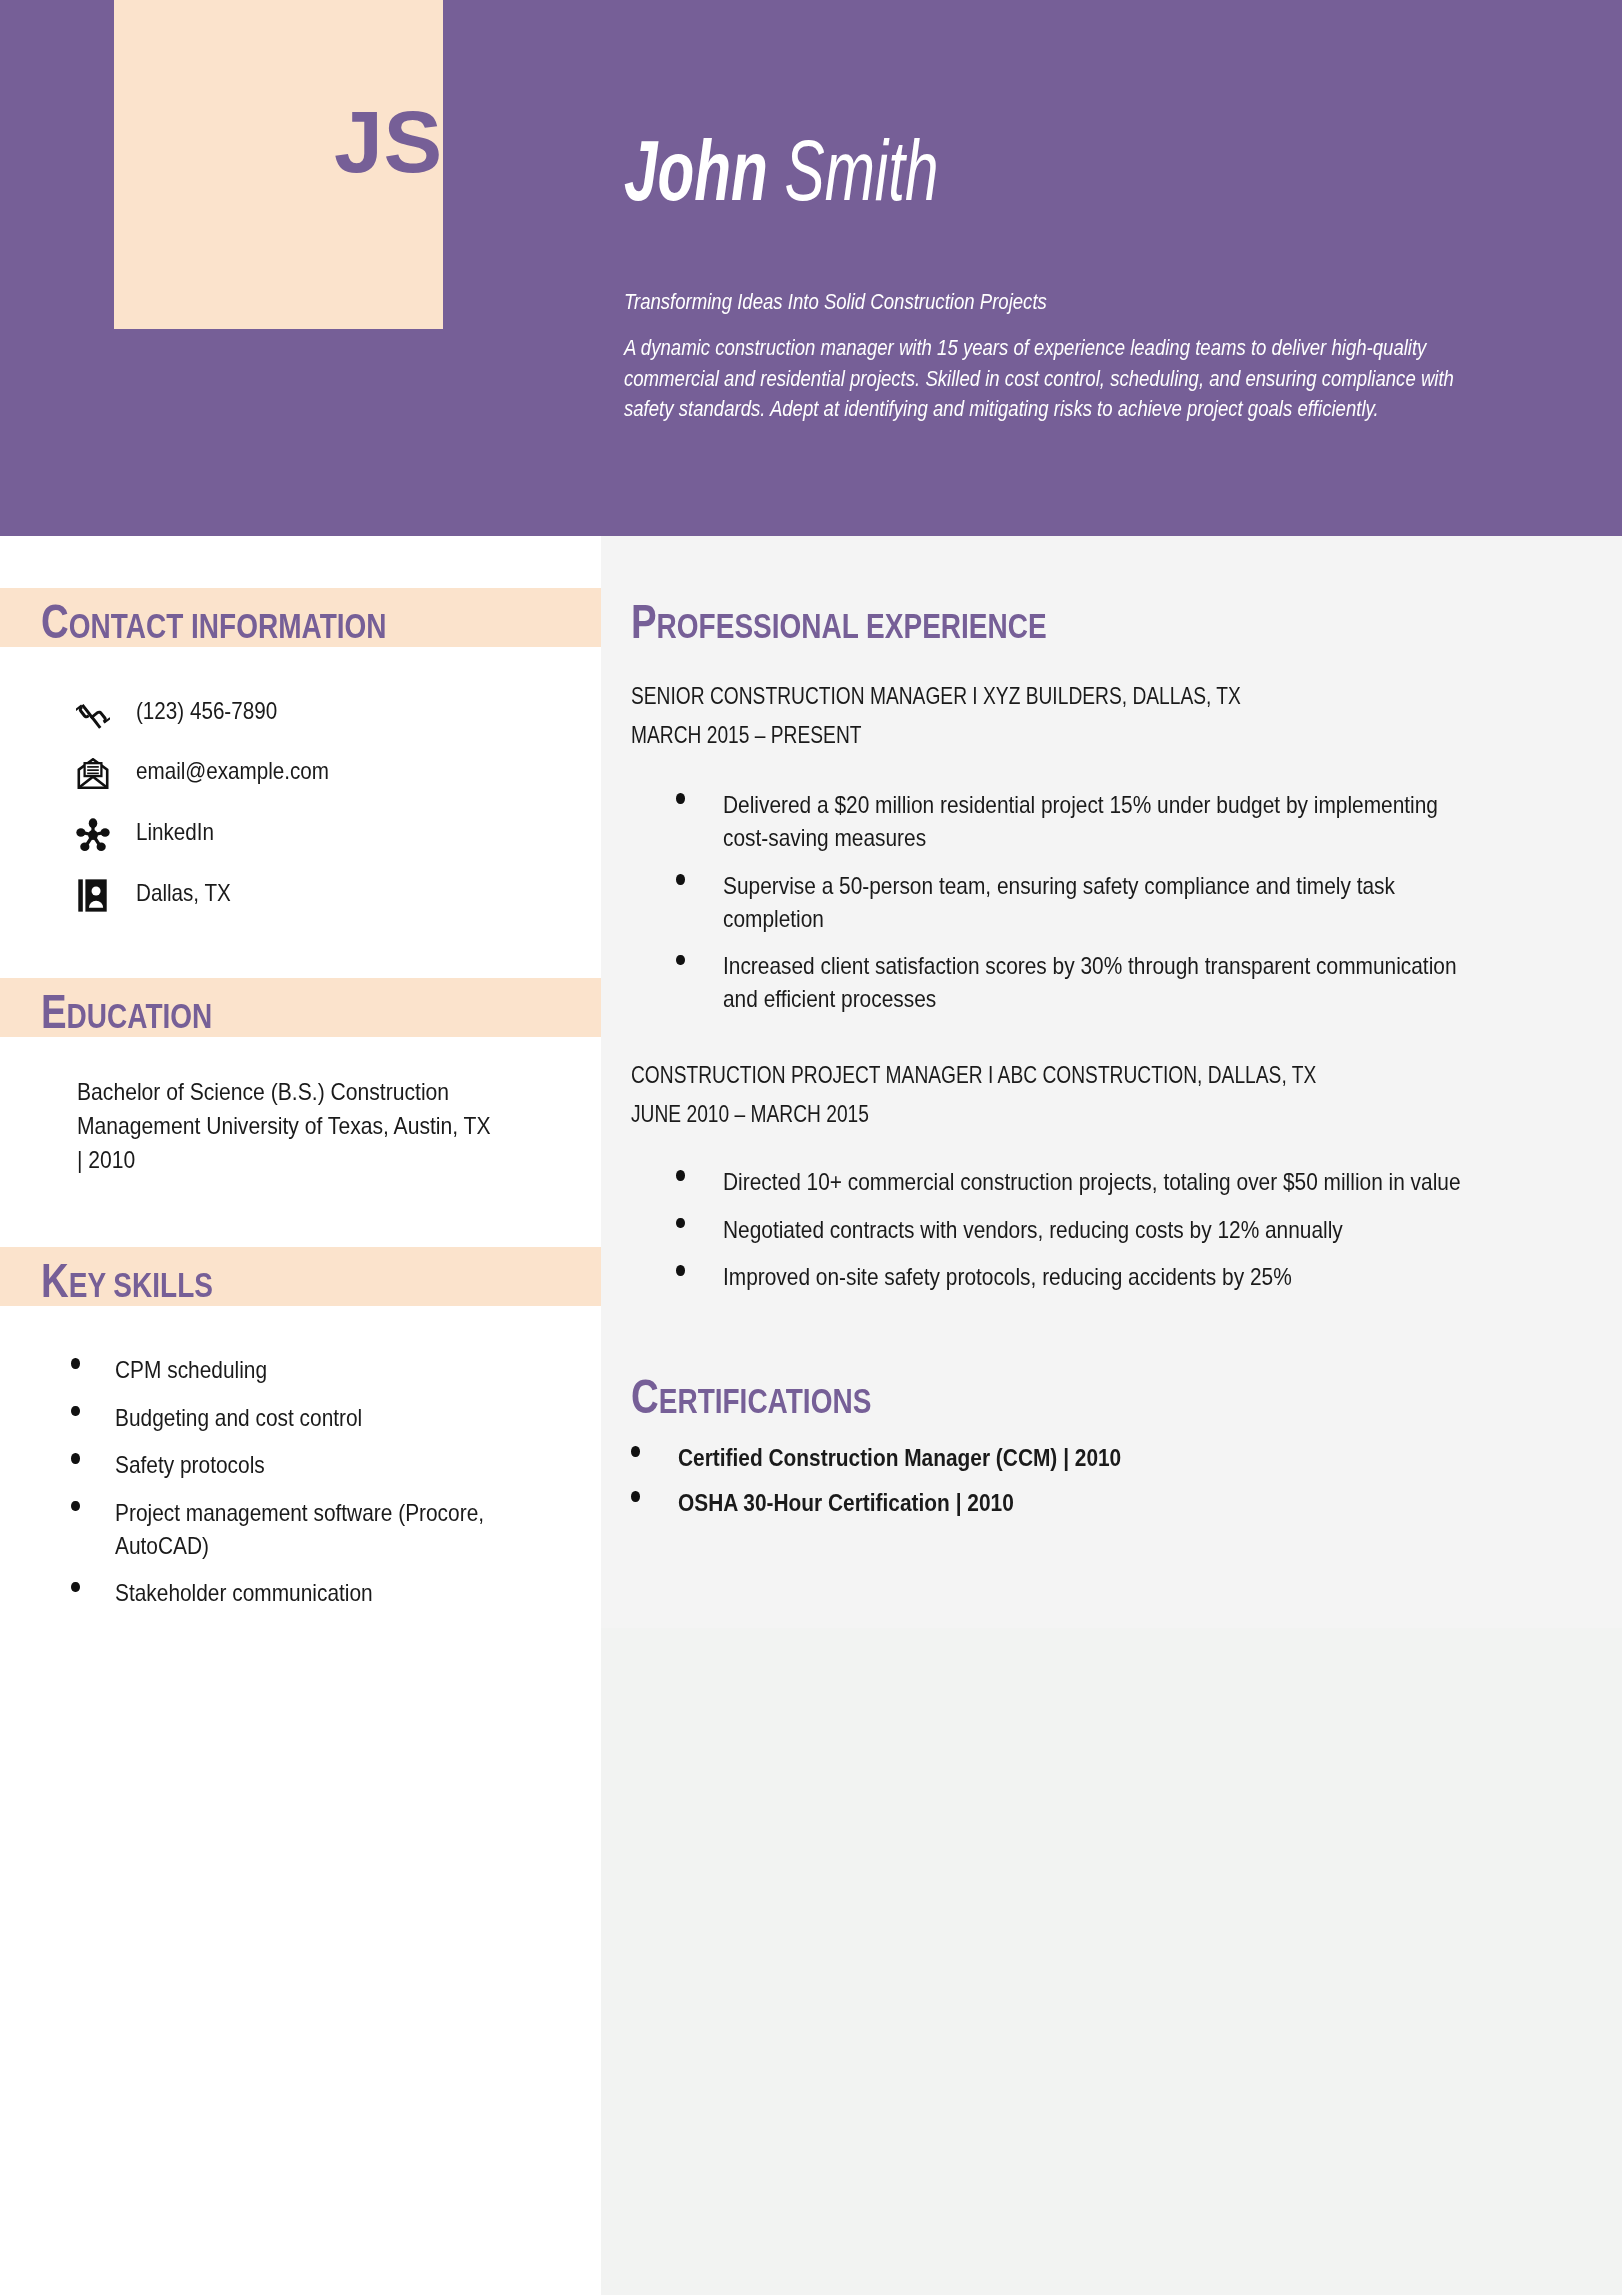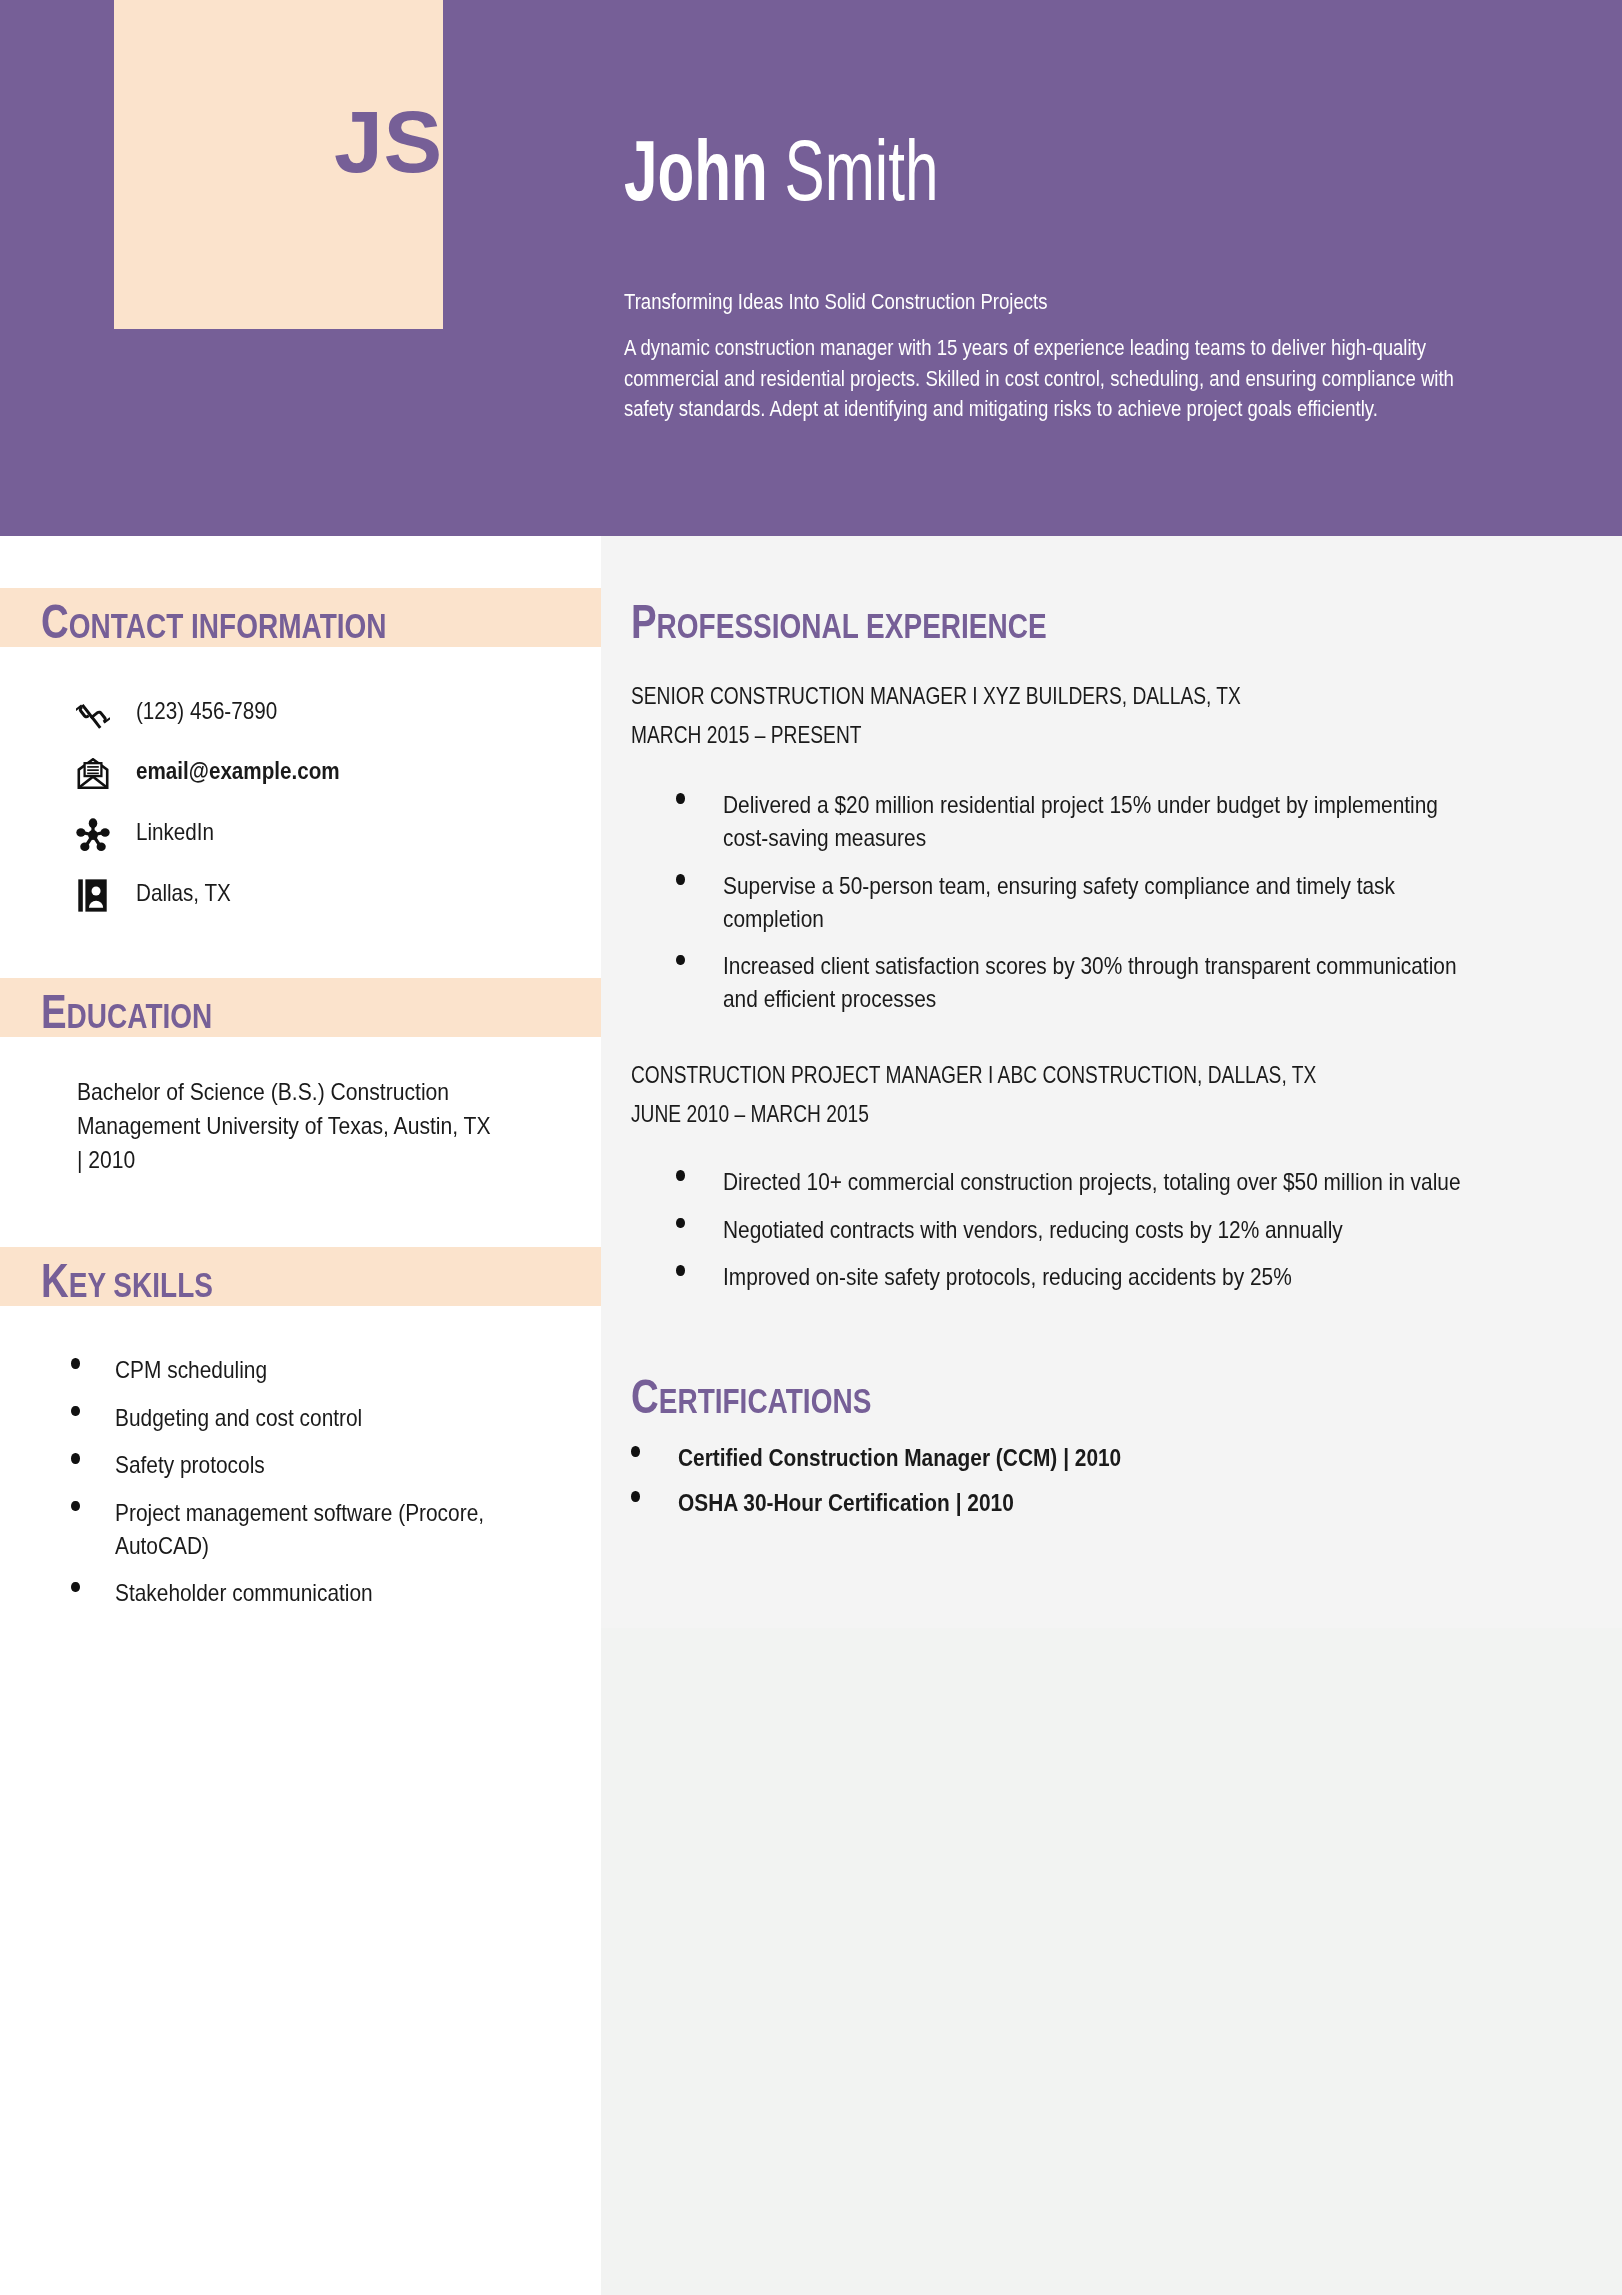--- a/index.html
+++ b/index.html
@@ -21,21 +21,21 @@
     background:#fbe3cc;
   }
   .monogram-text {
     position:absolute; left:0; top:98px; width:329px;
     text-align:right;
     font-size:88px; font-weight:700; color:#765f97;
     letter-spacing:0.7px; line-height:1;
     font-family:"Liberation Sans", sans-serif;
   }
   .header-right {
-    position:absolute; left:624px; top:0; width:967px; height:404px;
+    position:absolute; left:624px; top:0; width:967px; height:404px;font-style:italic;
   }
   .full-name {
     position:absolute; left:0; top:127px;
     font-size:86px; line-height:1; color:#ffffff;
     white-space:nowrap;
     transform:scaleX(0.70); transform-origin:left center;
   }
   .full-name .first { font-weight:700; }
   .full-name .last { font-weight:400; }
   .tagline {
@@ -178,21 +178,21 @@
         <path d="M19.4 26.5h13.2c3.4 0 6.2 2.6 6.2 5.9v9.6c0 3.2-2.8 5.8-6.2 5.8h-1.4v-4.4h1.4c.9 0 1.6-.6 1.6-1.4v-9.6c0-.8-.7-1.5-1.6-1.5H19.4v-4.4z" fill="#111"></path>
         <path d="M19.4 5v44.5h4.6c0-12 0-32.5 0-44.5h-4.6z" fill="#111"></path>
         <rect x="8.5" y="3.5" width="12" height="3" fill="#111"></rect>
         <rect x="31" y="45.5" width="12" height="3" fill="#111"></rect>
       </g>
     </svg>
   </span>
   <span class="contact-text">(123) 456-7890</span>
 </div>
 
-<div class="contact-item" style="top:752px;font-weight:bold;">
+<div class="contact-item" style="top:752px;">
   <span class="contact-icon">
     <svg width="34" height="31" viewBox="0 0 52 48">
       <path d="M4 18 L26 2 L48 18 L48 46 L4 46 Z" fill="none" stroke="#111" stroke-width="4"></path>
       <rect x="13" y="8" width="26" height="20" fill="#fff" stroke="#111" stroke-width="3.5"></rect>
       <rect x="17" y="12.5" width="18" height="2.6" fill="#111"></rect>
       <rect x="17" y="17.5" width="18" height="2.6" fill="#111"></rect>
       <rect x="17" y="22.5" width="18" height="2.6" fill="#111"></rect>
       <path d="M4 46 L26 29 L48 46" fill="none" stroke="#111" stroke-width="4"></path>
     </svg>
   </span>

